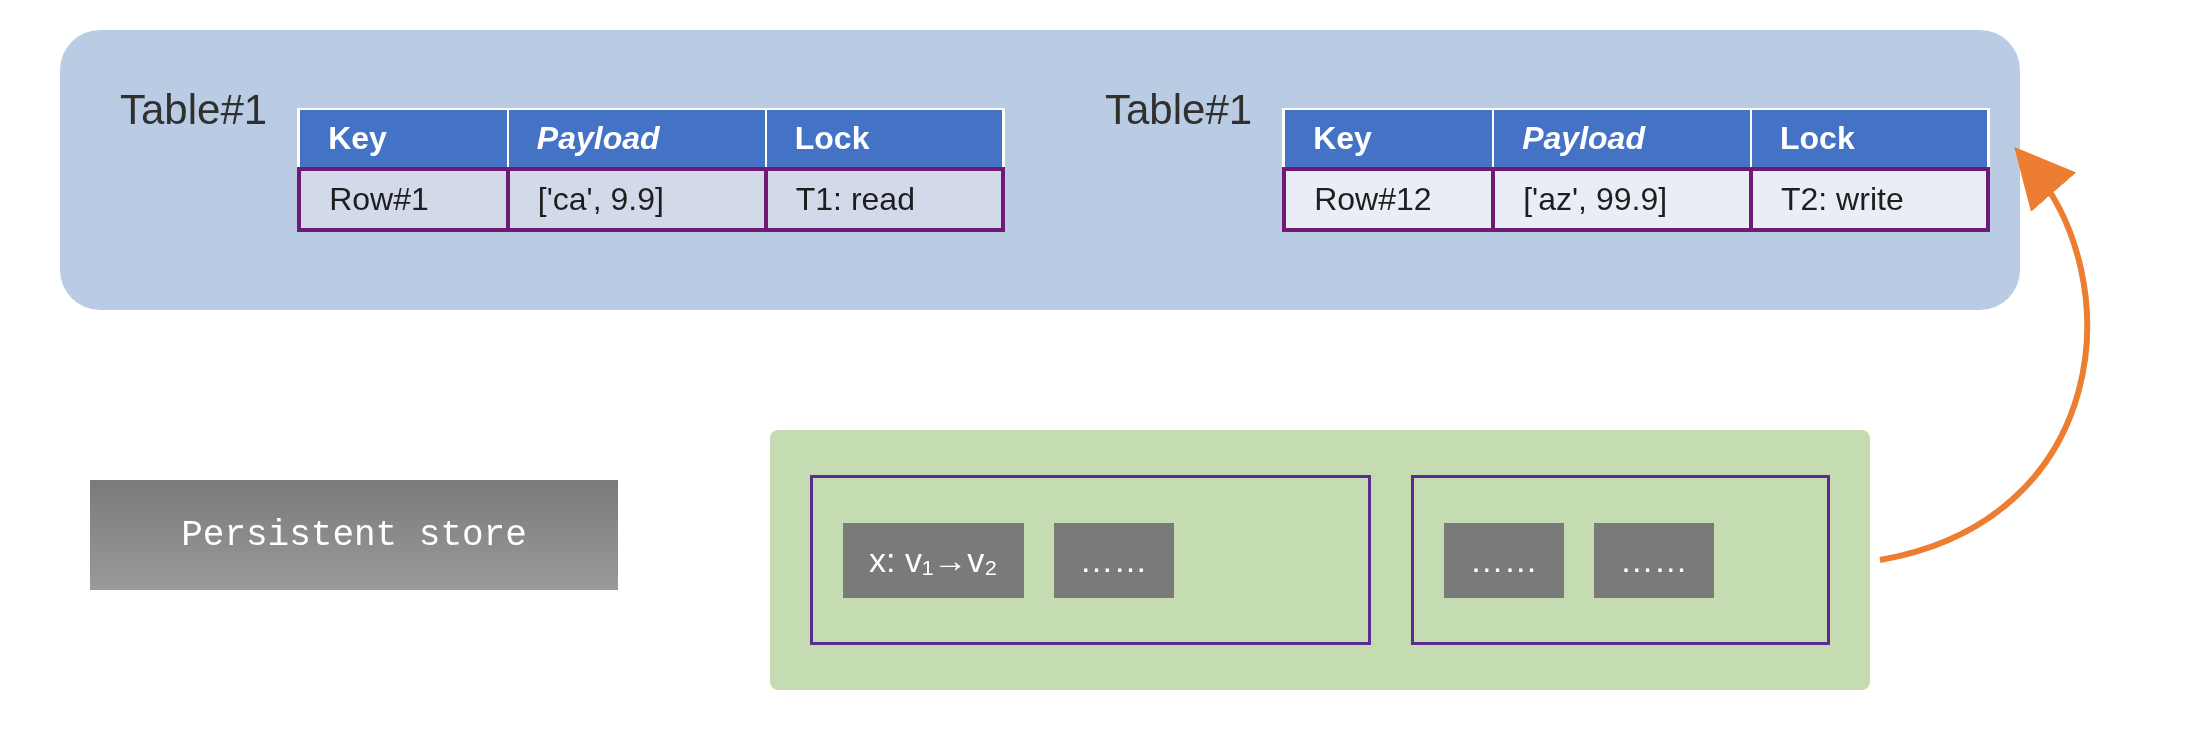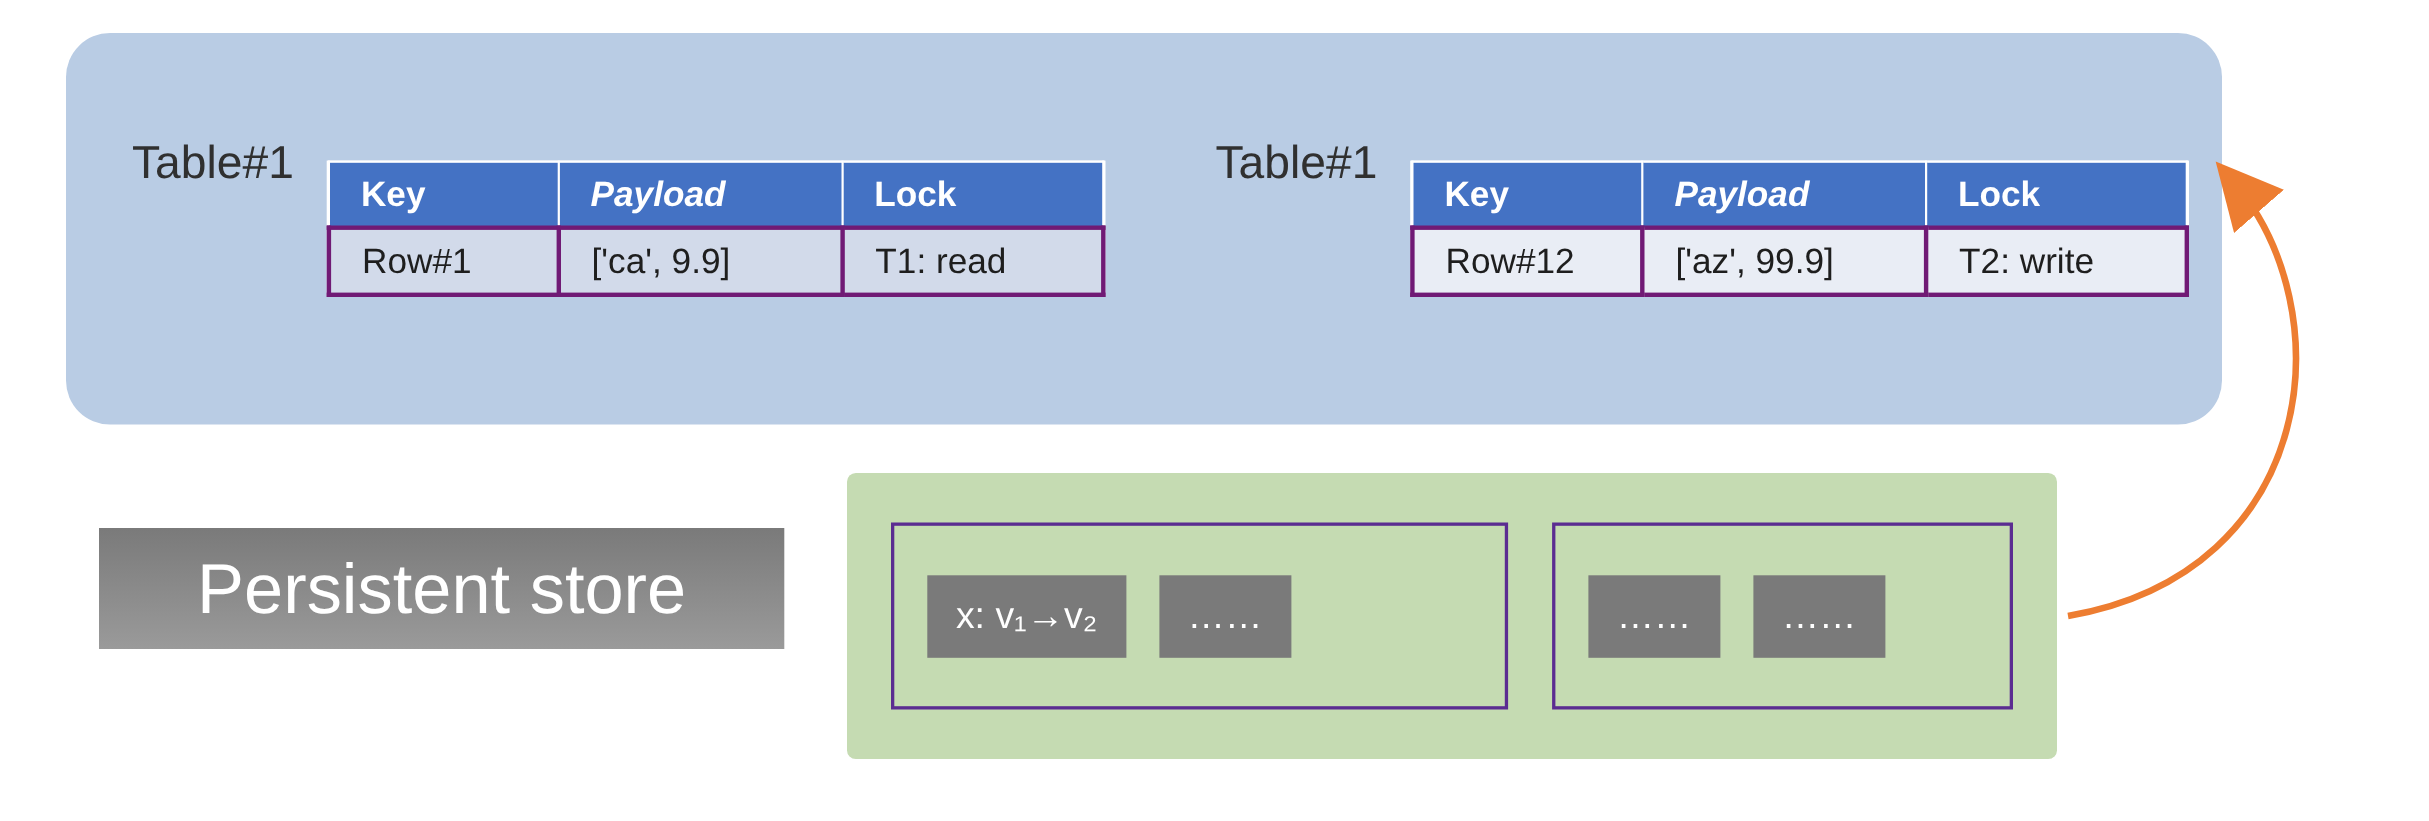--- a/index.html
+++ b/index.html
@@ -12,21 +12,21 @@
     font-family: -apple-system, "Segoe UI", Helvetica, Arial, sans-serif;
     background: #fff;
   }
 
   
   .blue-panel {
     position: absolute;
     left: 60px;
     top: 30px;
     width: 1960px;
-    height: 356px;
+    height: 280px;
     background: #b9cce4;
     border-radius: 40px;
     display: flex;
     align-items: center;
     gap: 10px;
     padding: 0 30px 0 60px;
   }
   .table-label {
     font-size: 42px;
     color: #303030;
@@ -58,28 +58,29 @@
   .col-payload { width: 260px; font-style: italic; }
   .col-lock    { width: 240px; }
 
   .spacer { flex: 0 0 80px; }
 
   
   .store-label {
     position: absolute;
     left: 90px;
     top: 480px;
-    width: 623px;
+    width: 528px;
     height: 110px;
     display: flex;
     align-items: center;
     justify-content: center;
-    font-size: 64px;
+    font-size: 36px;
     color: #fff;
     background: linear-gradient(to bottom, #7a7a7a, #9a9a9a);
+    font-family: Liberation Mono, monospace;
   }
 
   
   .green-panel {
     position: absolute;
     left: 770px;
     top: 430px;
     width: 1100px;
     height: 260px;
     background: #c5dbb2;

